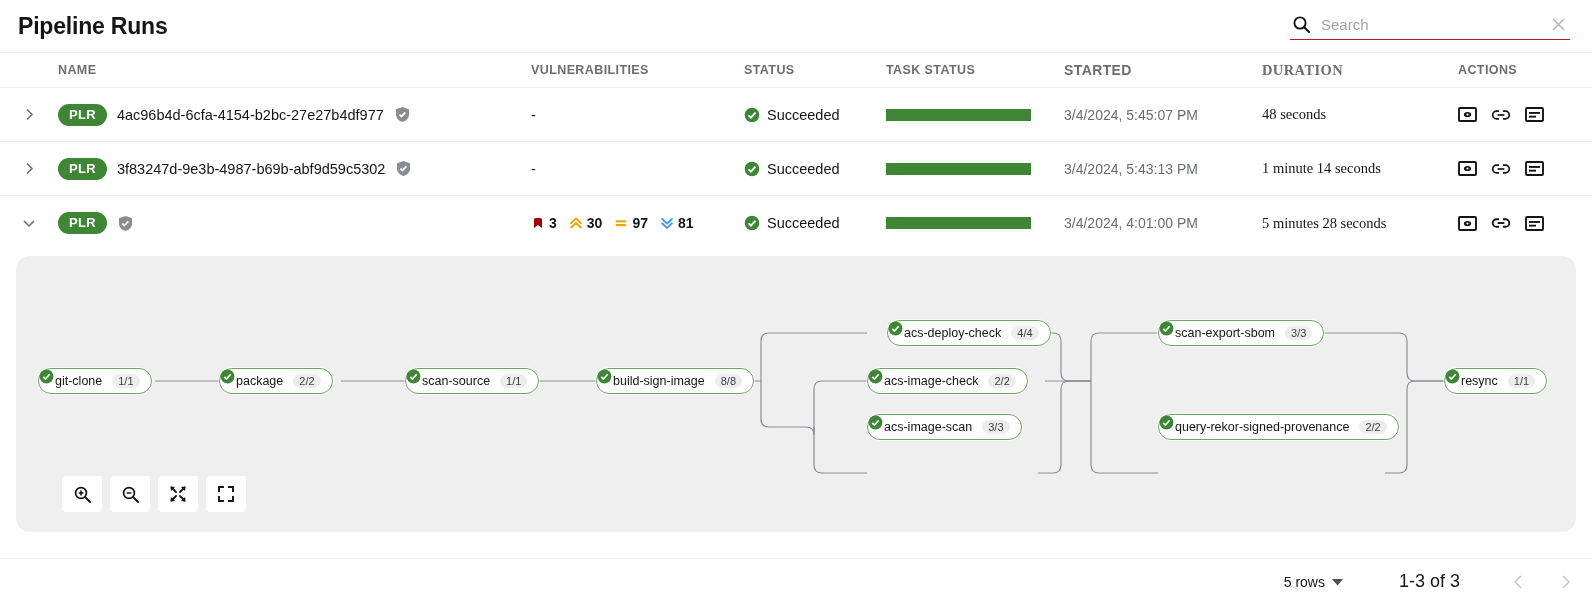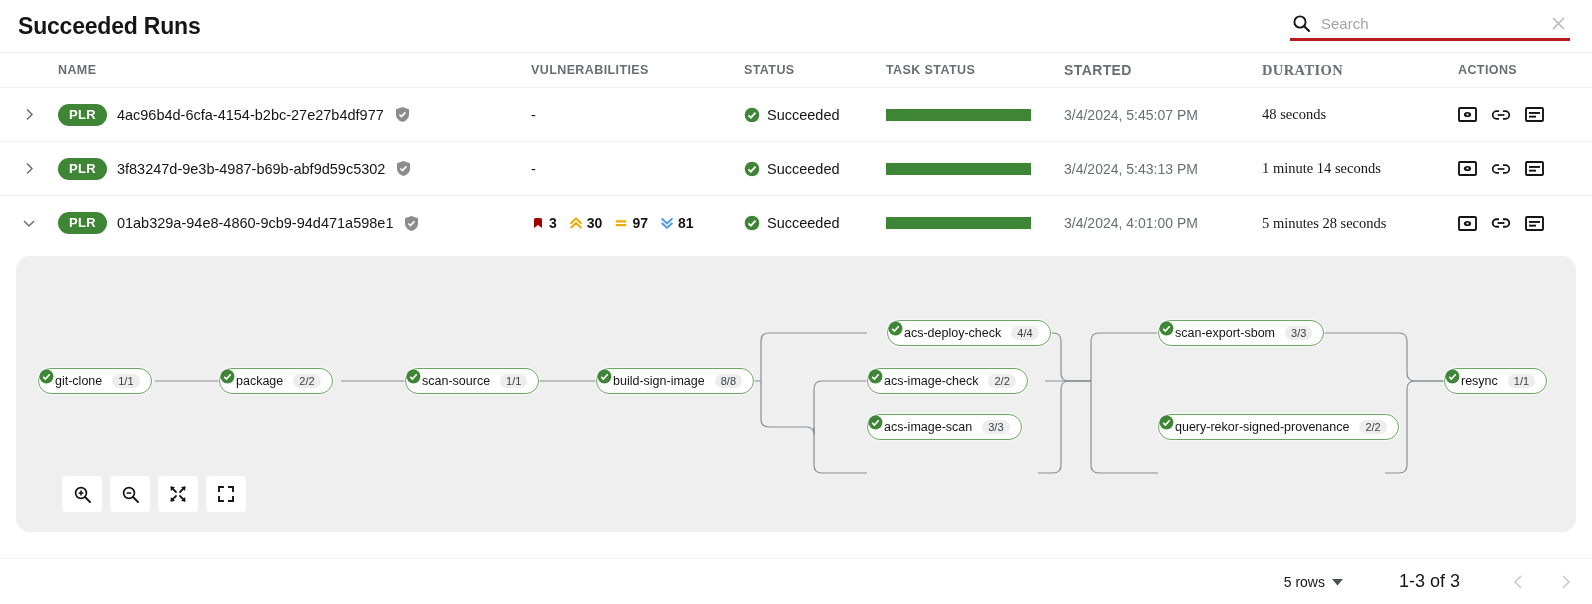--- a/index.html
+++ b/index.html
@@ -12,21 +12,21 @@
     overflow: hidden;
   }
   .page { position: relative; width: 1592px; height: 604px; background:#fff; }
 
   
   .header { height: 52px; display:flex; align-items:center; padding: 0 18px 0 18px; }
   .page-title { font-size: 23px; font-weight: bold; letter-spacing: -0.2px; color:#151515; }
   .header-spacer { flex: 1 1 auto; }
   .searchbox {
     display:flex; align-items:center; gap:10px;
-    width: 280px; border-bottom: 3px solid #b91c1c;
+    width: 280px; border-bottom: 1px solid #b91c1c;
     padding: 3px 2px 5px 2px; margin-right: 4px;
   }
   .search-icon svg { display:block; }
   .search-input {
     border: 0; outline: 0; flex: 1 1 auto;
     font-size: 15px; font-family: "Liberation Sans", sans-serif;
     color:#151515; background: transparent; padding:0;
   }
   .search-input::placeholder { color:#a3a3a3; }
   .search-clear { cursor:pointer; padding: 0 2px; line-height: 0; }
@@ -105,21 +105,21 @@
   .range-text { font-size:18px; color:#151515; margin-right:52px; }
   .pager { display:flex; align-items:center; gap:34px; }
   .pg-btn { cursor:pointer; line-height:0; }
 </style>
 </head>
 <body>
 
 <div class="page">
 
   <div class="header">
-    <div class="page-title">Succeeded Runs</div>
+    <div class="page-title">Pipeline Runs</div>
     <div class="header-spacer"></div>
     <div class="searchbox">
       <span class="search-icon">
         <svg width="19" height="19" viewBox="0 0 19 19">
             <circle cx="8" cy="8" r="5.6" fill="none" stroke="#151515" stroke-width="1.9"></circle>
             <line x1="12.2" y1="12.2" x2="17" y2="17" stroke="#151515" stroke-width="2.1" stroke-linecap="round"></line>
           </svg>
       </span>
       <input class="search-input" value="" placeholder="Search" style="">
       <span class="search-clear">
@@ -260,21 +260,20 @@
     </div>
 
     <div class="row expanded">
       <div class="c-toggle">
         <svg width="14" height="14" viewBox="0 0 14 14">
             <polyline points="2,5 7,10 12,5" fill="none" stroke="#6a6e73" stroke-width="1.5"></polyline>
           </svg>
       </div>
       <div class="c-name">
         <span class="plr-badge">PLR</span>
-        <span class="run-name">01ab329a-94e8-4860-9cb9-94d471a598e1</span>
         <span class="shield">
           <svg width="17" height="17" viewBox="0 0 17 17">
               <path d="M8.5 1 L15 3.2 V8.5 C15 12.3 12 15 8.5 16 C5 15 2 12.3 2 8.5 V3.2 Z" fill="#8a8d90"></path>
               <polyline points="5.4,8.5 7.4,10.5 11.4,6.3" fill="none" stroke="#fff" stroke-width="1.7"></polyline>
             </svg>
         </span>
       </div>
       <div class="c-vuln">
         <span class="sev">
           <span style="line-height:0">

